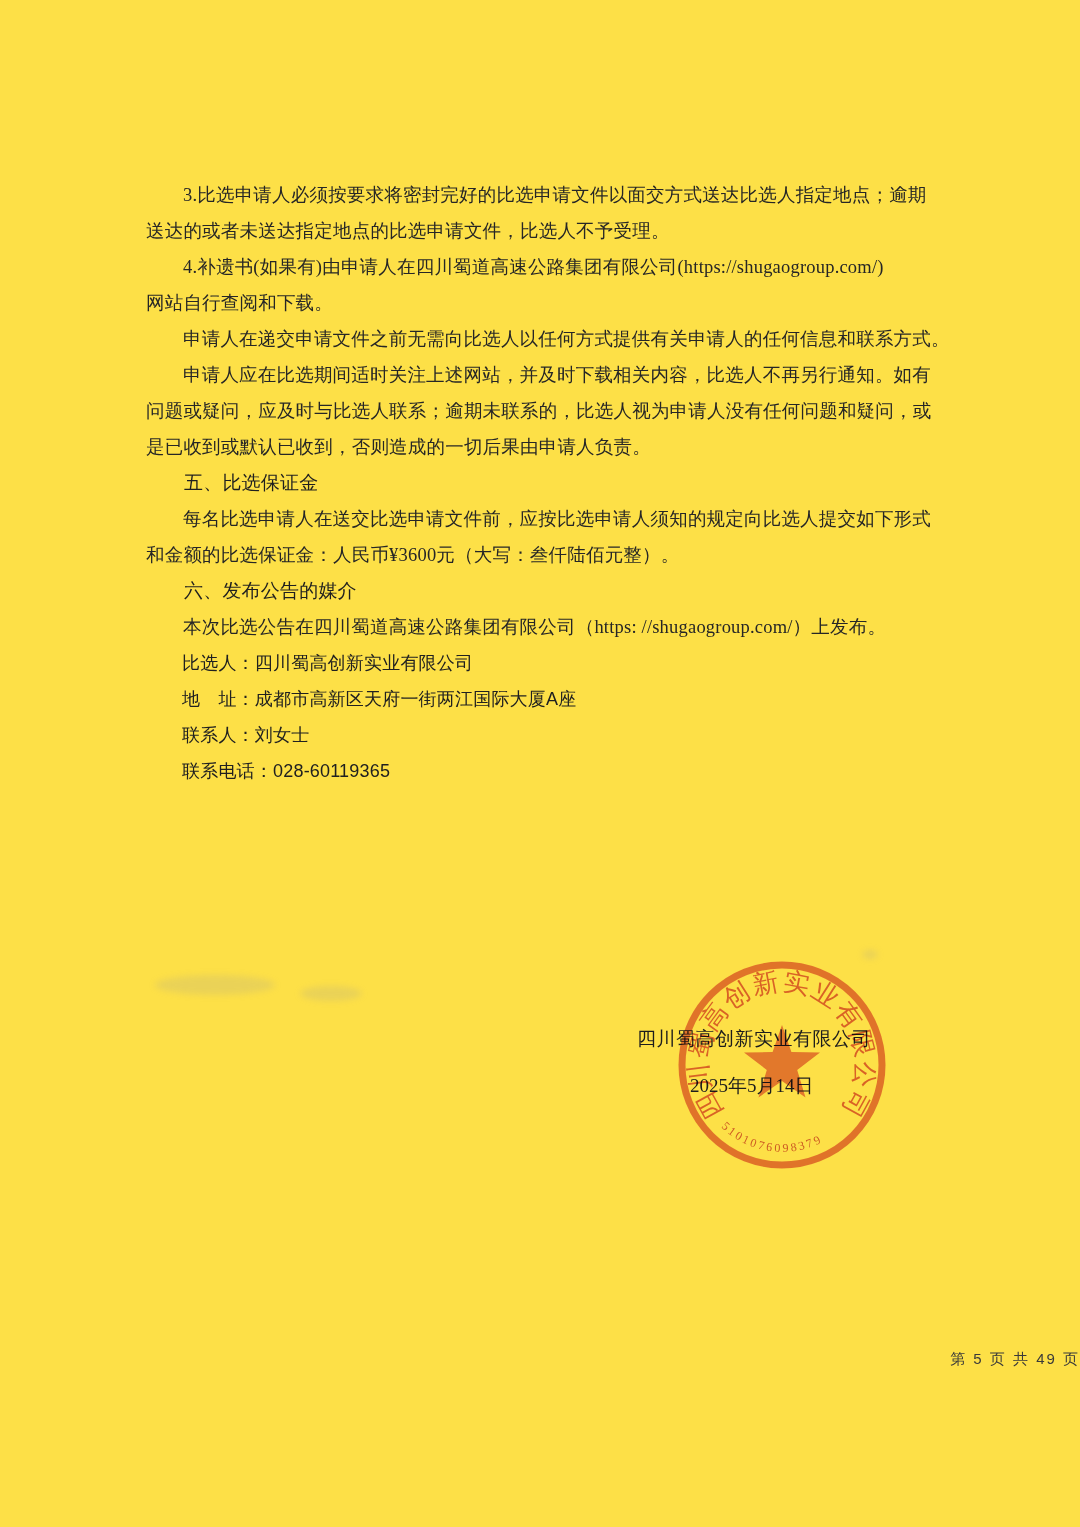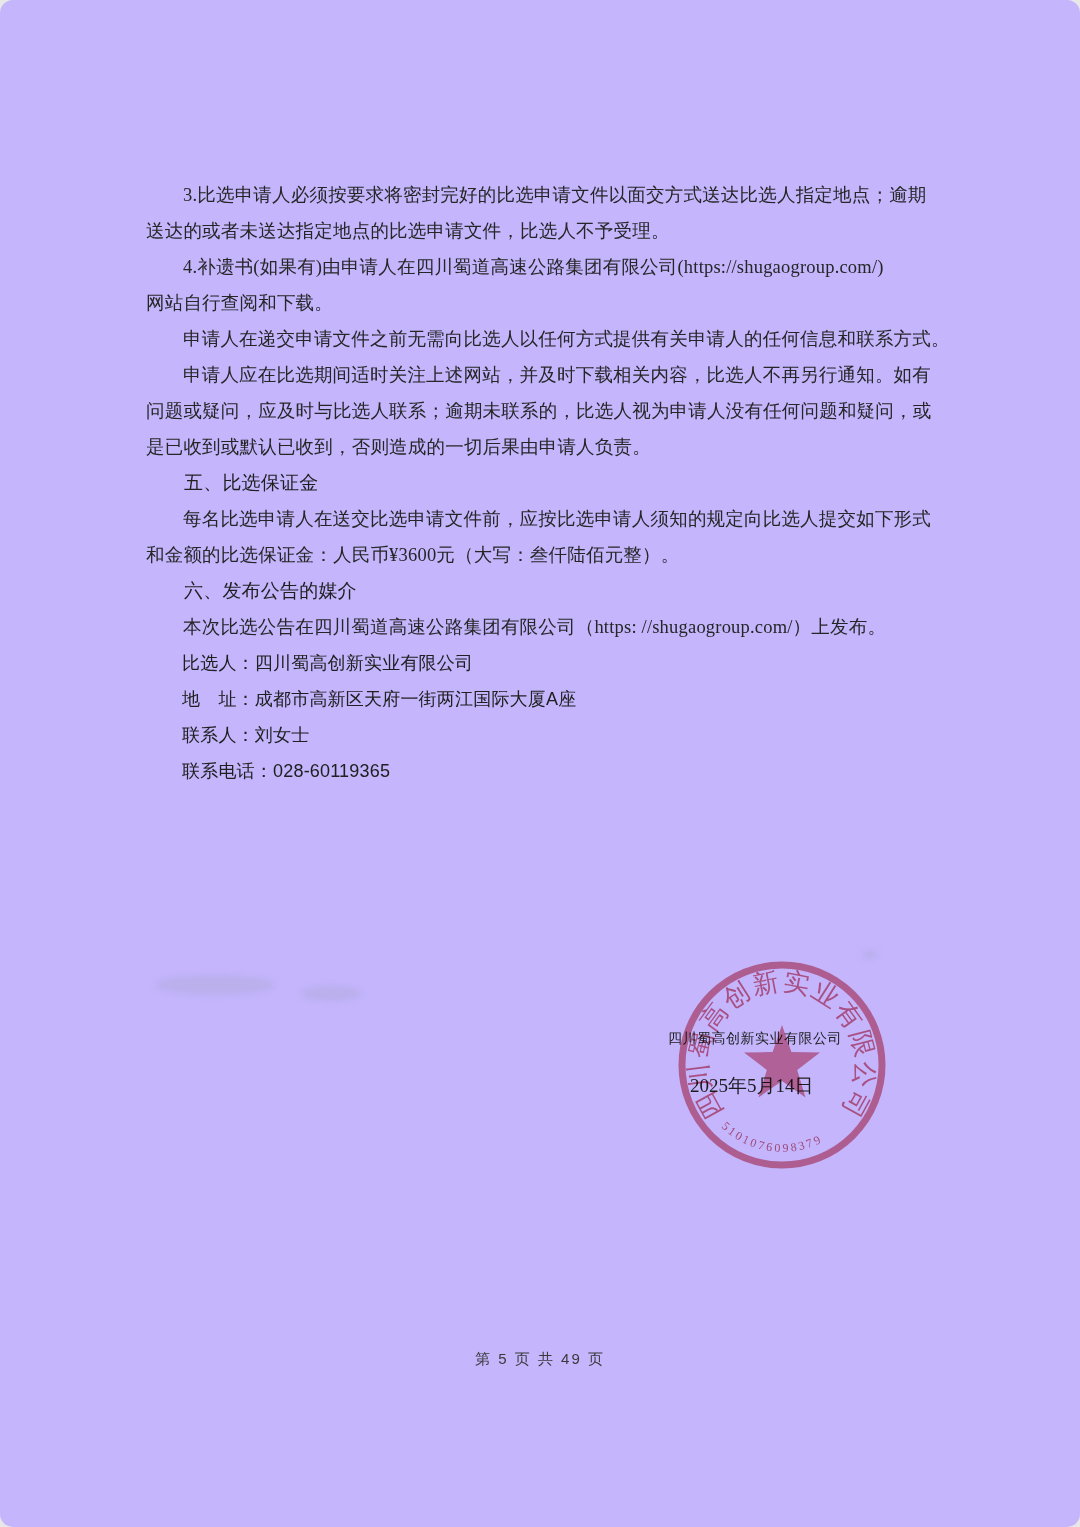--- a/index.html
+++ b/index.html
@@ -1,23 +1,22 @@
 <!DOCTYPE html>
 <html><head>
 <meta charset="utf-8">
 <style>
   html,body{margin:0;padding:0;background:#e8e8e8;}
   .page{
     position:relative;
     width:1080px;height:1527px;
-    background:#c4b5fd;
+    background:#fde047;
     overflow:hidden;
     font-family:"Liberation Serif","DejaVu Serif",serif;
     color:#262626;
-    border-radius:13px;
   }
   .doc-body{
     position:absolute;
     left:146px;top:177px;width:824px;
   }
   .doc-body p{
     margin:0;
     white-space:pre-wrap;
     font-size:18.5px;
     line-height:36px;
@@ -32,25 +31,24 @@
     color:#1f1f1f;
   }
   .doc-body p.contact{
     font-family:"Liberation Sans","DejaVu Sans",sans-serif;
     font-size:18px;
     color:#202020;
   }
   .signature-company{
     position:absolute;
     left:637px;top:1027px;
-    font-size:14px;line-height:24px;
+    font-size:19px;line-height:24px;
     letter-spacing:0.5px;
     color:#1d1d1d;
     z-index:2;
-    margin-left:31px;
   }
   .signature-date{
     position:absolute;
     left:690px;top:1074px;
     font-size:19px;line-height:24px;
     color:#1d1d1d;
     z-index:2;
   }
   .seal{
     position:absolute;
@@ -60,21 +58,21 @@
     opacity:0.92;
     z-index:5;
     pointer-events:none;
   }
   .seal text{
     font-family:"Liberation Serif","DejaVu Serif",serif;
   }
   .footer{
     position:absolute;
     left:0;right:0;top:1350px;
-    text-align:center;
+    text-align:right;
     font-family:"Liberation Sans","DejaVu Sans",sans-serif;
     font-size:15px;
     letter-spacing:2px;
     color:#3a3a3a;
   }
   .artifact{
     position:absolute;
     background:rgba(150,152,158,0.18);
     border-radius:50%;
     filter:blur(3px);

